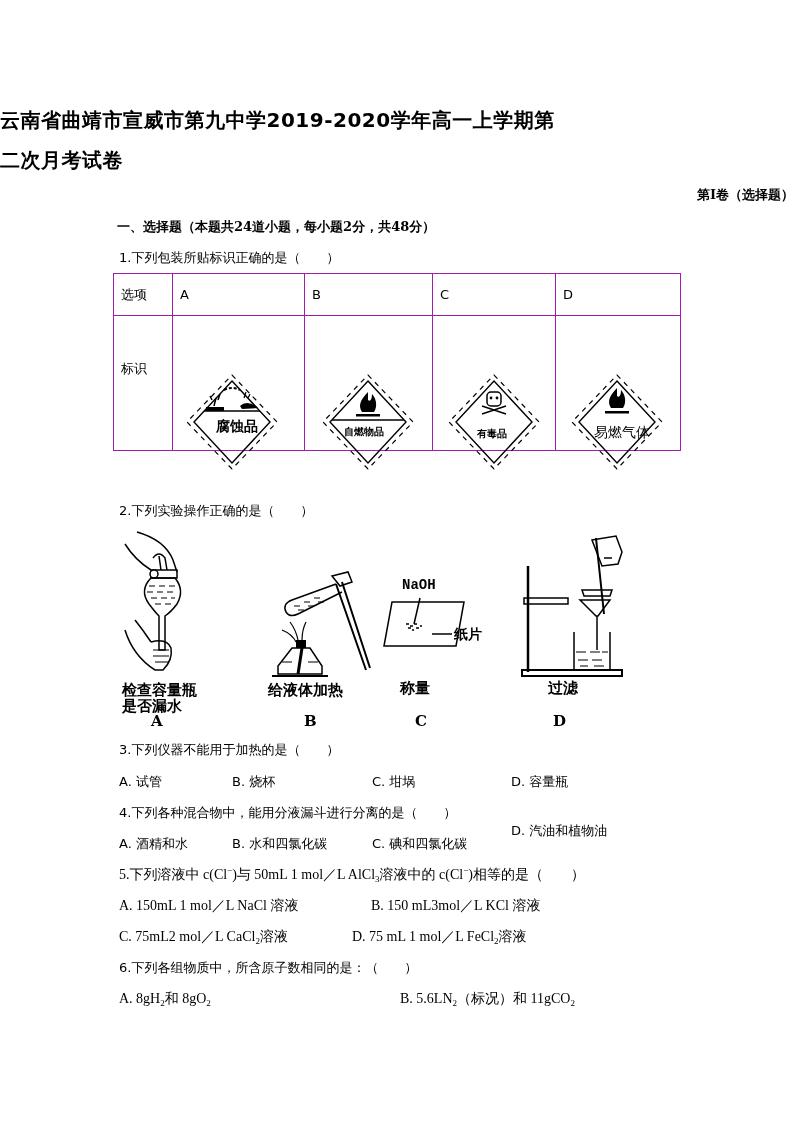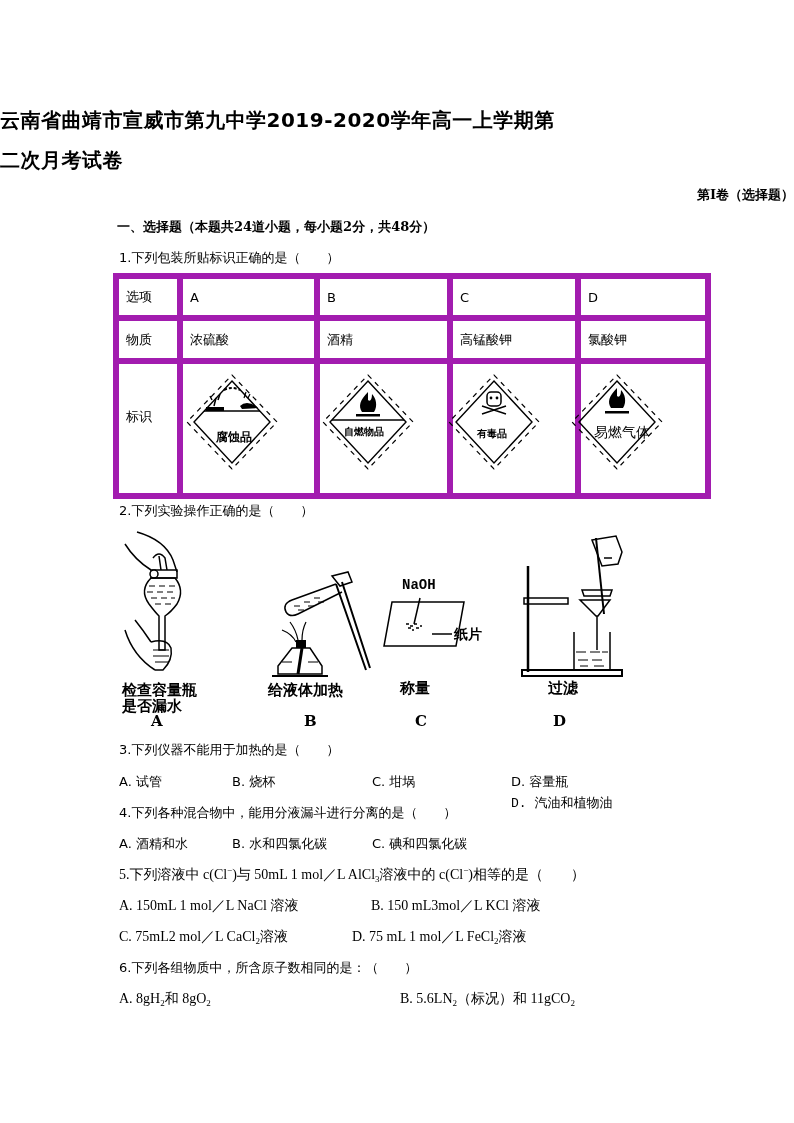--- a/index.html
+++ b/index.html
@@ -8,21 +8,21 @@
   .abs { position:absolute; white-space:nowrap; }
   .title { font-family:"DejaVu Sans", sans-serif; font-weight:bold; font-size:20px; left:0; width:794px; text-align:left; letter-spacing:0.5px; }
   .subtitle { font-family:"DejaVu Serif", serif; font-weight:bold; font-size:13px; left:0; width:794px; text-align:right; }
   .section { font-family:"DejaVu Serif", serif; font-weight:bold; font-size:13px; left:119px; }
   .q { font-family:"DejaVu Sans", sans-serif; font-size:13px; }
   .opt { font-family:"DejaVu Sans", sans-serif; font-size:13px; }
   .optserif { font-family:"Liberation Serif", serif; font-size:14px; }
   sub { font-size:9px; vertical-align:-3px; }
   sup { font-size:9px; }
   table.t1 { position:absolute; left:113px; top:273px; border-collapse:collapse; font-family:"DejaVu Sans", sans-serif; font-size:13px; }
-  table.t1 td { border:6px solid #a21caf; padding:0 0 0 7px; vertical-align:middle; }
+  table.t1 td { border:1px solid #a21caf; padding:0 0 0 7px; vertical-align:middle; }
   .diagram-label { font-family:"DejaVu Sans", sans-serif; font-size:15px; font-weight:bold; }
   .letter { font-family:"DejaVu Serif", serif; font-size:15px; font-weight:bold; }
 </style>
 </head>
 <body>
 
 <div class="abs title" style="top:107px;">云南省曲靖市宣威市第九中学2019-2020学年高一上学期第</div>
 <div class="abs title" style="top:147px;">二次月考试卷</div>
 <div class="abs subtitle" style="top:186px;">第Ⅰ卷（选择题）</div>
 <div class="abs section" style="top:218px;left:117px;">一、选择题（本题共24道小题，每小题2分，共48分）</div>
@@ -31,27 +31,20 @@
 
 <table class="t1">
   <tbody>
       <tr style="height:42px;">
     <td style="width:51px;">选项</td>
     <td style="width:124px;">A</td>
     <td style="width:120px;">B</td>
     <td style="width:115px;">C</td>
     <td style="width:117px;">D</td>
   </tr>
-  <tr style="height:43px;">
-    <td>物质</td>
-    <td>浓硫酸</td>
-    <td>酒精</td>
-    <td>高锰酸钾</td>
-    <td>氯酸钾</td>
-  </tr>
   <tr style="height:135px;">
     <td style="vertical-align:top;padding-top:44px;">标识</td>
     <td></td>
     <td></td>
     <td></td>
     <td></td>
   </tr>
 </tbody>
   </table>
 
@@ -59,21 +52,21 @@
   <svg width="100" height="110" viewBox="0 0 100 110">
     <polygon points="50,5 95,52 50,99 5,52" fill="none" stroke="#000" stroke-width="1.2" stroke-dasharray="5,5"></polygon>
     <polygon points="50,11 88,52 50,93 12,52" fill="none" stroke="#000" stroke-width="1.4"></polygon>
     <line x1="22" y1="41" x2="78" y2="41" stroke="#000" stroke-width="1.4"></line>
     <rect x="24" y="37" width="18" height="4" fill="#000"></rect>
     <path d="M32 36 L34 28 M36 30 L38 24 M30 30 L28 26" stroke="#000" stroke-width="1.5"></path>
     <path d="M42 20 Q50 16 58 20" fill="none" stroke="#000" stroke-width="2" stroke-dasharray="3,2"></path>
     <path d="M58 36 Q64 30 74 36 L76 38 L60 39 Z" fill="#000"></path>
     <path d="M62 28 L64 22 M66 28 L68 24" stroke="#000" stroke-width="1.2"></path>
   </svg>
-  <span class="abs" style="left:34px;top:59px;font-family:'DejaVu Sans',sans-serif;font-size:12px;font-weight:bold;">腐蚀品</span>
+  <span class="abs" style="left:34px;top:48px;font-family:'DejaVu Sans',sans-serif;font-size:14px;font-weight:bold;">腐蚀品</span>
 </div>
 
 <div class="abs" style="left:318px;top:370px;width:100px;height:110px;">
   <svg width="100" height="110" viewBox="0 0 100 110">
     <polygon points="50,5 95,52 50,99 5,52" fill="none" stroke="#000" stroke-width="1.2" stroke-dasharray="5,5"></polygon>
     <polygon points="50,11 88,52 50,93 12,52" fill="none" stroke="#000" stroke-width="1.4"></polygon>
     <line x1="14" y1="50" x2="86" y2="50" stroke="#000" stroke-width="1.4"></line>
     <path d="M50 22 C42 30 40 36 44 42 L56 42 C60 36 58 28 54 24 C54 30 52 32 50 30 Z" fill="#000"></path>
     <rect x="38" y="44" width="24" height="2.5" fill="#000"></rect>
   </svg>
@@ -174,21 +167,21 @@
 <div class="abs q" style="left:119px;top:741px;">3.下列仪器不能用于加热的是（　　）</div>
 <div class="abs opt" style="left:119px;top:773px;">A.  试管</div>
 <div class="abs opt" style="left:232px;top:773px;">B.  烧杯</div>
 <div class="abs opt" style="left:372px;top:773px;">C.  坩埚</div>
 <div class="abs opt" style="left:511px;top:773px;">D.  容量瓶</div>
 
 <div class="abs q" style="left:119px;top:804px;">4.下列各种混合物中，能用分液漏斗进行分离的是（　　）</div>
 <div class="abs opt" style="left:119px;top:835px;">A.  酒精和水</div>
 <div class="abs opt" style="left:232px;top:835px;">B.  水和四氯化碳</div>
 <div class="abs opt" style="left:372px;top:835px;">C.  碘和四氯化碳</div>
-<div class="abs opt" style="left:511px;top:794px;font-family:Liberation Mono, monospace;">D.  汽油和植物油</div>
+<div class="abs opt" style="left:511px;top:822px;">D.  汽油和植物油</div>
 
 <div class="abs optserif" style="left:119px;top:865px;text-align:center;"><span>5.下列溶液中 c(Cl</span><sup>−</sup><span>)与 50mL 1 mol／L AlCl</span><sub>3</sub><span>溶液中的 c(Cl</span><sup>−</sup><span>)相等的是（　　）</span></div>
 <div class="abs optserif" style="left:119px;top:897px;">A. 150mL 1 mol／L NaCl 溶液</div>
 <div class="abs optserif" style="left:371px;top:897px;">B. 150 mL3mol／L KCl 溶液</div>
 <div class="abs optserif" style="left:119px;top:928px;"><span>C. 75mL2 mol／L CaCl</span><sub>2</sub><span>溶液</span></div>
 <div class="abs optserif" style="left:352px;top:928px;"><span>D. 75 mL 1 mol／L FeCl</span><sub>2</sub><span>溶液</span></div>
 
 <div class="abs q" style="left:119px;top:959px;">6.下列各组物质中，所含原子数相同的是：（　　）</div>
 <div class="abs optserif" style="left:119px;top:990px;"><span>A. 8gH</span><sub>2</sub><span>和 8gO</span><sub>2</sub></div>
 <div class="abs optserif" style="left:400px;top:990px;"><span>B. 5.6LN</span><sub>2</sub><span>（标况）和 11gCO</span><sub>2</sub></div>

